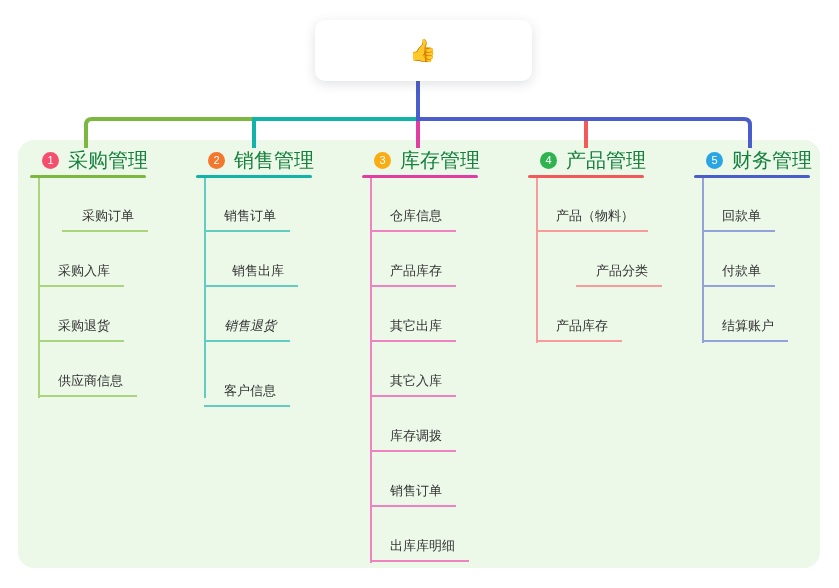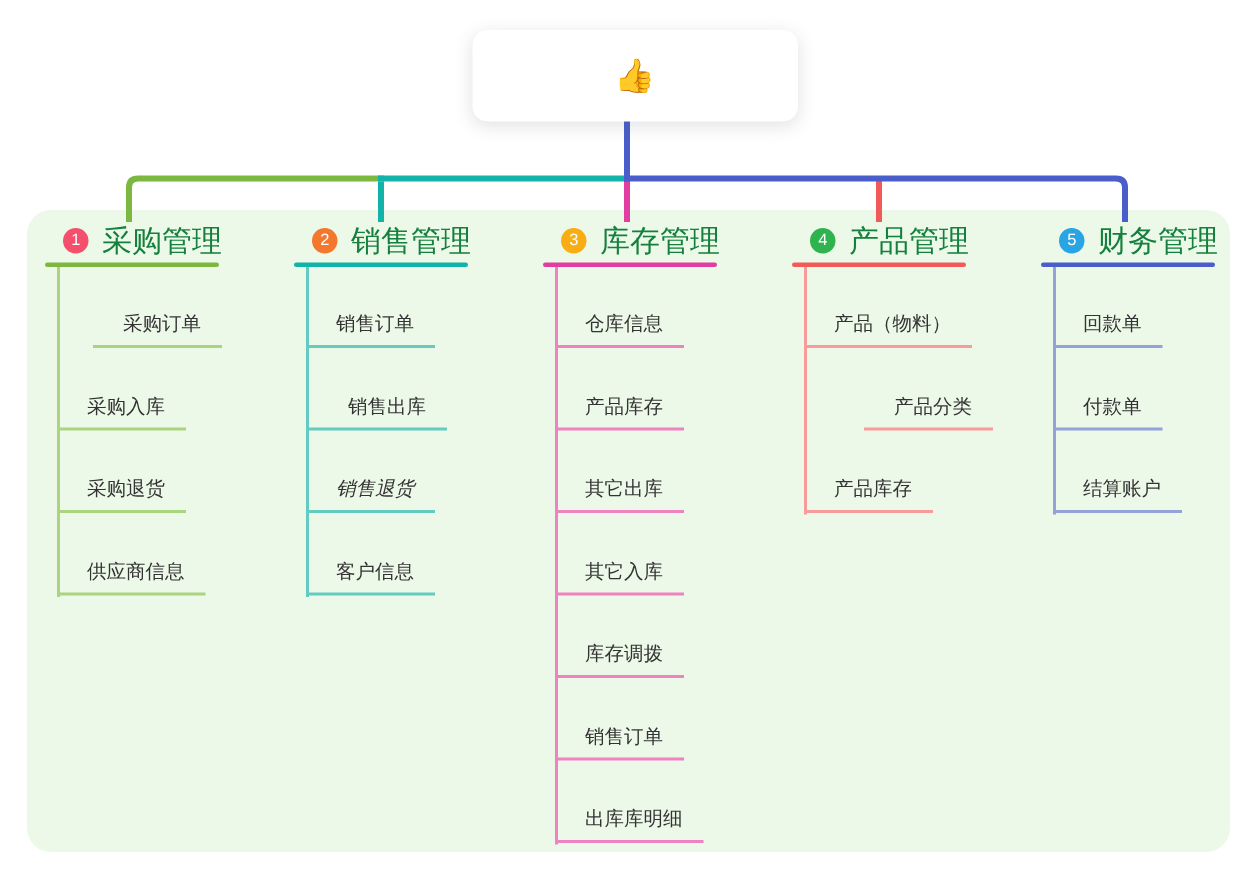--- a/index.html
+++ b/index.html
@@ -157,21 +157,21 @@
       <div class="branch" style="left: 196px;">
         <div class="branch-heading">
           <span class="branch-badge" style="background: rgb(244, 119, 46);">2</span>
           <span class="branch-label">销售管理</span>
         </div>
         <div class="branch-underline" style="background: rgb(18, 179, 168);"></div>
         <div class="branch-spine" style="background: rgb(99, 203, 194); height: 220px;"></div>
         <div class="child-item" style="top: 60px; border-bottom-color: rgb(99, 203, 194);">销售订单</div>
         <div class="child-item" style="top: 115px; border-bottom-color: rgb(99, 203, 194); padding-left: 28px;">销售出库</div>
         <div class="child-item" style="top: 170px; border-bottom-color: rgb(99, 203, 194); font-style: italic;">销售退货</div>
-        <div class="child-item" style="top: 225px; border-bottom-color: rgb(99, 203, 194); text-align: right;">客户信息</div>
+        <div class="child-item" style="top: 235px; border-bottom-color: rgb(99, 203, 194); text-align: right;">客户信息</div>
       </div>
       <div class="branch" style="left: 362px;">
         <div class="branch-heading">
           <span class="branch-badge" style="background: rgb(249, 173, 20);">3</span>
           <span class="branch-label">库存管理</span>
         </div>
         <div class="branch-underline" style="background: rgb(226, 61, 160);"></div>
         <div class="branch-spine" style="background: rgb(239, 130, 193); height: 385px;"></div>
         <div class="child-item" style="top: 60px; border-bottom-color: rgb(239, 130, 193); text-align: center;">仓库信息</div>
         <div class="child-item" style="top: 115px; border-bottom-color: rgb(239, 130, 193);">产品库存</div>

